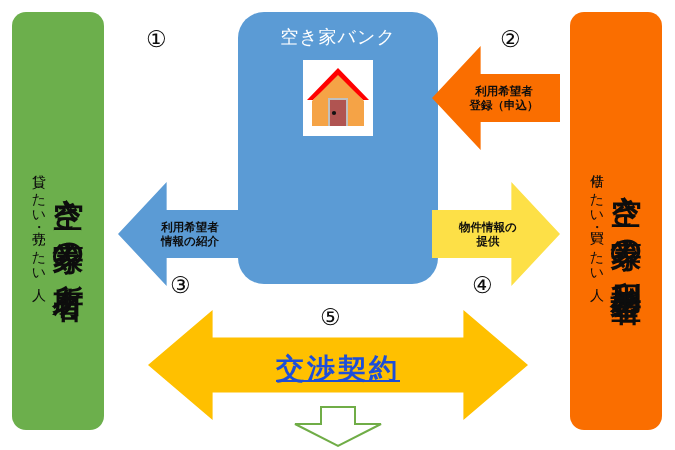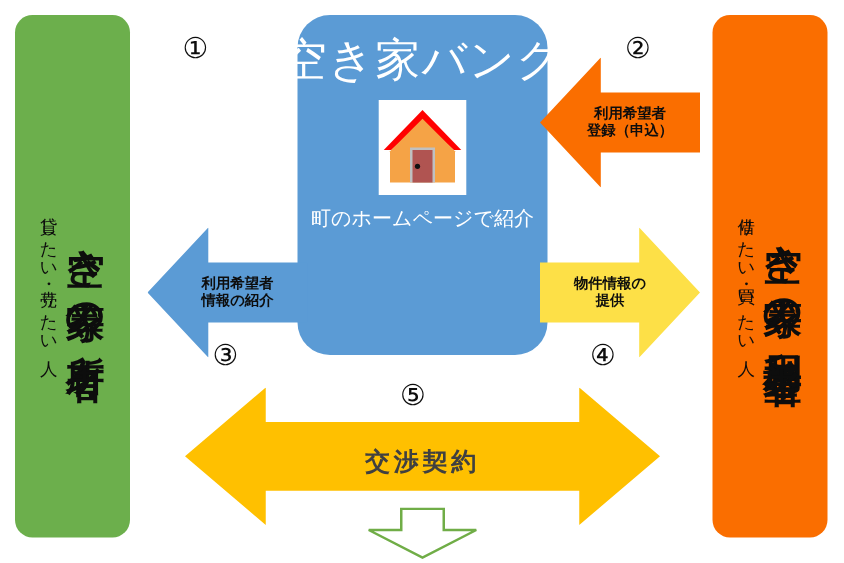--- a/index.html
+++ b/index.html
@@ -76,21 +76,21 @@
     width: 200px;
     height: 272px;
     border-radius: 26px;
     box-sizing: border-box;
     display: flex;
     flex-direction: column;
     align-items: center;
     padding-top: 16px;
   }
   #hub-title {
-    font-size: 36px;
+    font-size: 18px;
     font-weight: 400;
     color: #ffffff;
     letter-spacing: 1px;
     line-height: 1.1;
     white-space: nowrap;
   }
   #house-icon {
     margin-top: 12px;
     width: 70px;
     height: 76px;
@@ -149,26 +149,27 @@
     left: 148px;
     top: 310px;
     width: 380px;
     height: 110px;
     display: flex;
     align-items: center;
     justify-content: center;
     box-sizing: border-box;
   }
   #arrow5 .alabel5 {
-    font-size: 20px;
+    font-size: 28px;
     font-weight: 700;
-    color: #404040;
+    color: #1d4ed8;
     letter-spacing: 3px;
     white-space: nowrap;
     transform: translateY(4px);
+    text-decoration: underline;
   }
 
   
   .step-num {
     position: absolute;
     font-size: 23px;
     line-height: 1;
     color: #0d0d0d;
     font-family: "DejaVu Sans", sans-serif;
     z-index: 6;
@@ -210,21 +211,20 @@
   <div id="hub" style="background:#5B9BD5;">
     <div id="hub-title">空き家バンク</div>
     <svg id="house-icon" viewBox="0 0 70 76">
       <rect x="0" y="0" width="70" height="76" fill="#ffffff"></rect>
       <polygon points="35,8 66,40 60,40 35,17 10,40 4,40" fill="#FF0000"></polygon>
       <polygon points="35,15 61,41 61,66 9,66 9,41" fill="#F5A346"></polygon>
       <rect x="25" y="38" width="20" height="28" fill="#C0C0C0"></rect>
       <rect x="27" y="40" width="16" height="26" fill="#B05451"></rect>
       <circle cx="31" cy="53" r="2.1" fill="#111111"></circle>
     </svg>
-    <div id="hub-caption">町のホームページで紹介</div>
   </div>
 
   <div id="step1" class="step-num">①</div>
 
   <div id="arrow2" class="arrow arrow-left" style="background:#FA6E00;">
     <div class="alabel">利用希望者
 登録（申込）</div>
   </div>
   <div id="step2" class="step-num">②</div>
 

